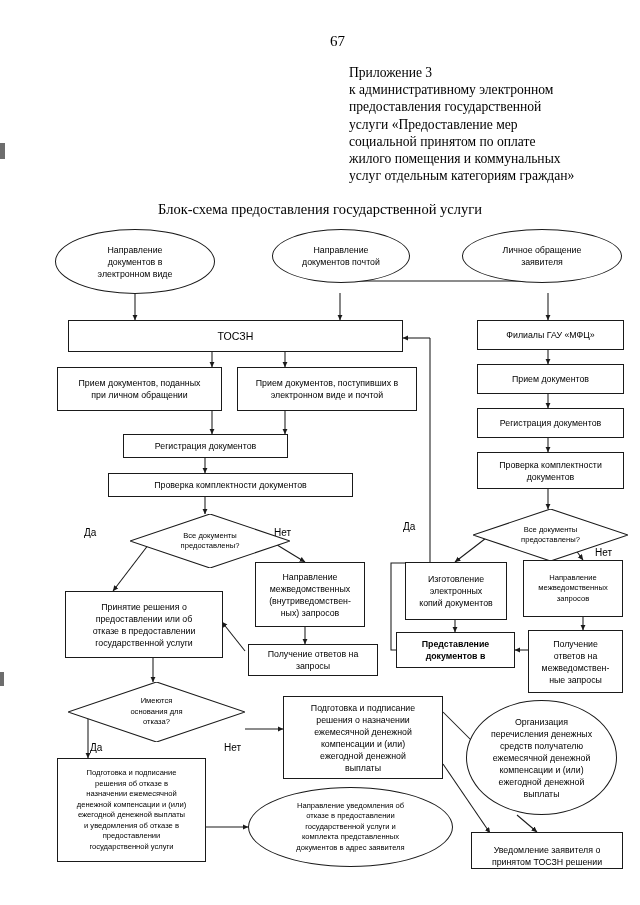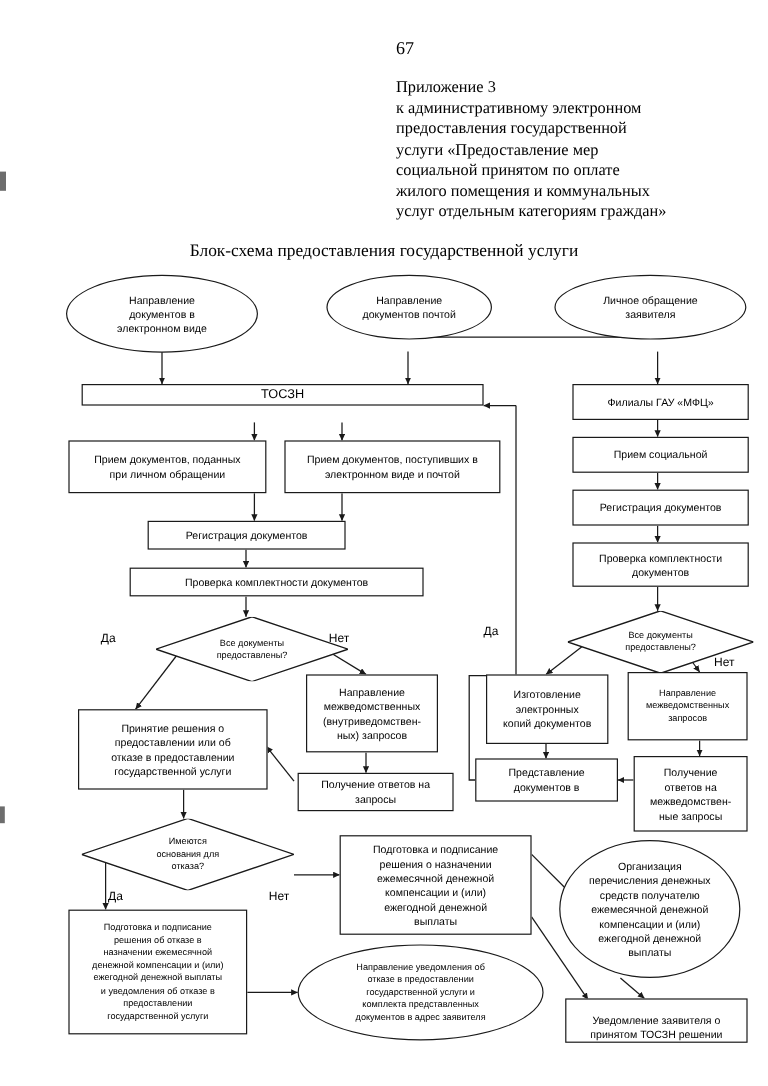--- a/index.html
+++ b/index.html
@@ -17,21 +17,21 @@
   
   .serif{font-family:"Liberation Serif", serif;}
   #page-number{
     position:absolute;left:330px;top:33px;
     font-size:15px;line-height:16px;
   }
   #appendix-block{
     position:absolute;left:330px;top:64px;width:290px;
     font-size:13.6px;line-height:17.2px;
   }
-  #appendix-block div{white-space:nowrap;}
+  #appendix-block div{white-space:nowrap;margin-left:19px;}
   #scheme-title{
     position:absolute;left:0;top:200px;width:640px;
     text-align:center;font-size:14.5px;line-height:18px;
   }
 
   
   #wires{position:absolute;left:0;top:0;width:640px;height:905px;}
 
   
   .node{
@@ -159,21 +159,21 @@
   </div>
 
   <div class="node oval fs9" style="left:272px;top:229px;width:138px;height:54px;">
     <span class="txt">Направление<br>документов почтой</span>
   </div>
 
   <div class="node oval fs9" style="left:462px;top:229px;width:160px;height:54px;">
     <span class="txt">Личное обращение<br>заявителя</span>
   </div>
 
-  <div class="node fs11" style="left:68px;top:320px;width:335px;height:18px;">
+  <div class="node fs11" style="left:68px;top:320px;width:335px;height:32px;">
     <span class="txt">ТОСЗН</span>
   </div>
 
   <div class="node fs9" style="left:57px;top:367px;width:165px;height:44px;">
     <span class="txt">Прием документов, поданных<br>при личном обращении</span>
   </div>
 
   <div class="node fs9" style="left:237px;top:367px;width:180px;height:44px;">
     <span class="txt">Прием документов, поступивших  в<br>электронном виде и почтой</span>
   </div>
@@ -226,21 +226,21 @@
 
   <div class="node oval fs8" style="left:248px;top:787px;width:205px;height:80px;">
     <span class="txt">Направление уведомления об<br>отказе в предоставлении<br>государственной услуги и<br>комплекта представленных<br>документов в адрес заявителя</span>
   </div>
 
   <div class="node fs9" style="left:477px;top:320px;width:147px;height:30px;">
     <span class="txt">Филиалы ГАУ «МФЦ»</span>
   </div>
 
   <div class="node fs9" style="left:477px;top:364px;width:147px;height:30px;">
-    <span class="txt">Прием социальной</span>
+    <span class="txt">Прием документов</span>
   </div>
 
   <div class="node fs9" style="left:477px;top:408px;width:147px;height:30px;">
     <span class="txt">Регистрация документов</span>
   </div>
 
   <div class="node fs9" style="left:477px;top:452px;width:147px;height:37px;">
     <span class="txt">Проверка комплектности<br>документов</span>
   </div>
 
@@ -254,21 +254,21 @@
   <div class="branch-label" style="left:595px;top:547px;">Нет</div>
 
   <div class="node fs9" style="left:405px;top:562px;width:102px;height:58px;">
     <span class="txt">Изготовление<br>электронных<br>копий документов</span>
   </div>
 
   <div class="node fs8" style="left:523px;top:560px;width:100px;height:57px;">
     <span class="txt">Направление<br>межведомственных<br>запросов</span>
   </div>
 
-  <div class="node fs9" style="left:396px;top:632px;width:119px;height:36px;">
+  <div class="node fs9" style="left:396px;top:632px;width:119px;height:36px;font-weight:bold;">
     <span class="txt">Представление<br>документов в</span>
   </div>
 
   <div class="node fs9" style="left:528px;top:630px;width:95px;height:63px;">
     <span class="txt">Получение<br>ответов на<br>межведомствен-<br>ные запросы</span>
   </div>
 
   <div class="node oval fs9" style="left:466px;top:700px;width:151px;height:115px;">
     <span class="txt">Организация<br>перечисления денежных<br>средств получателю<br>ежемесячной денежной<br>компенсации и (или)<br>ежегодной денежной<br>выплаты</span>
   </div>

